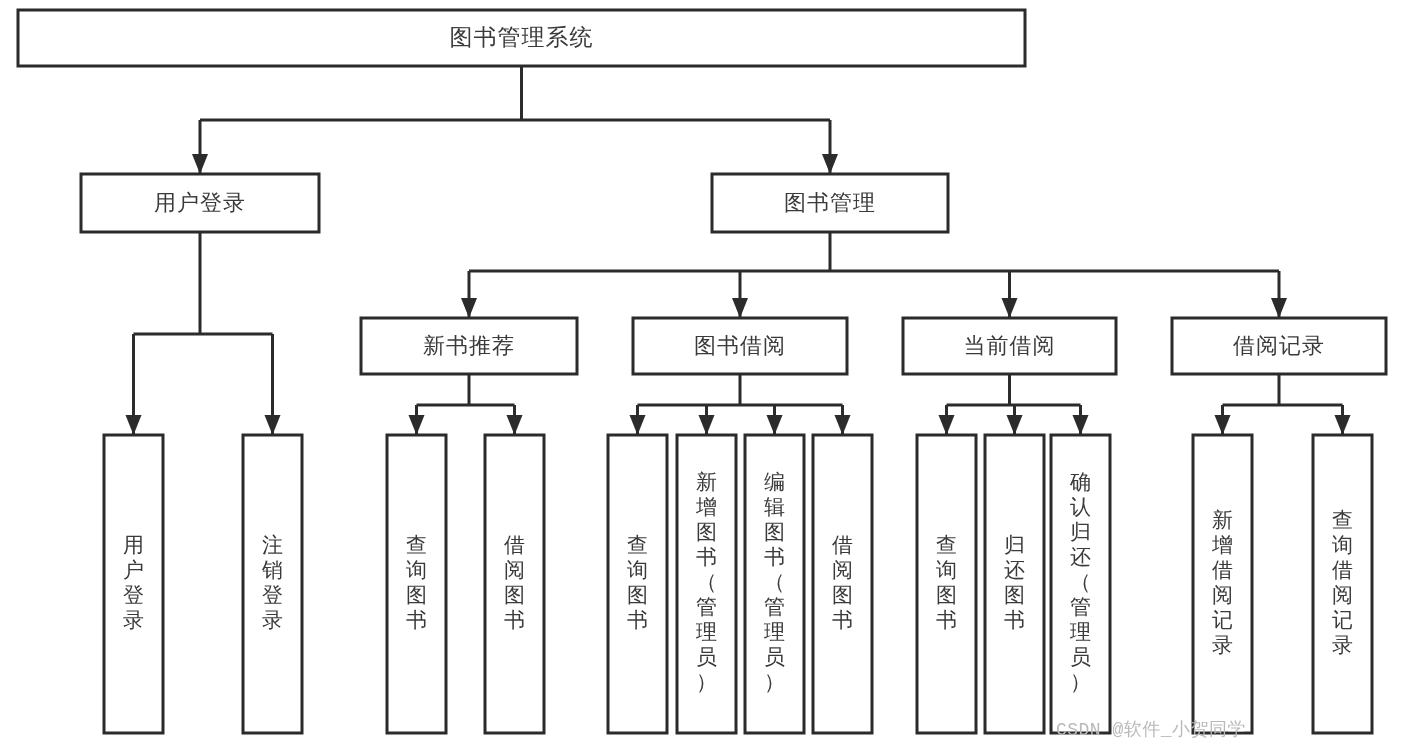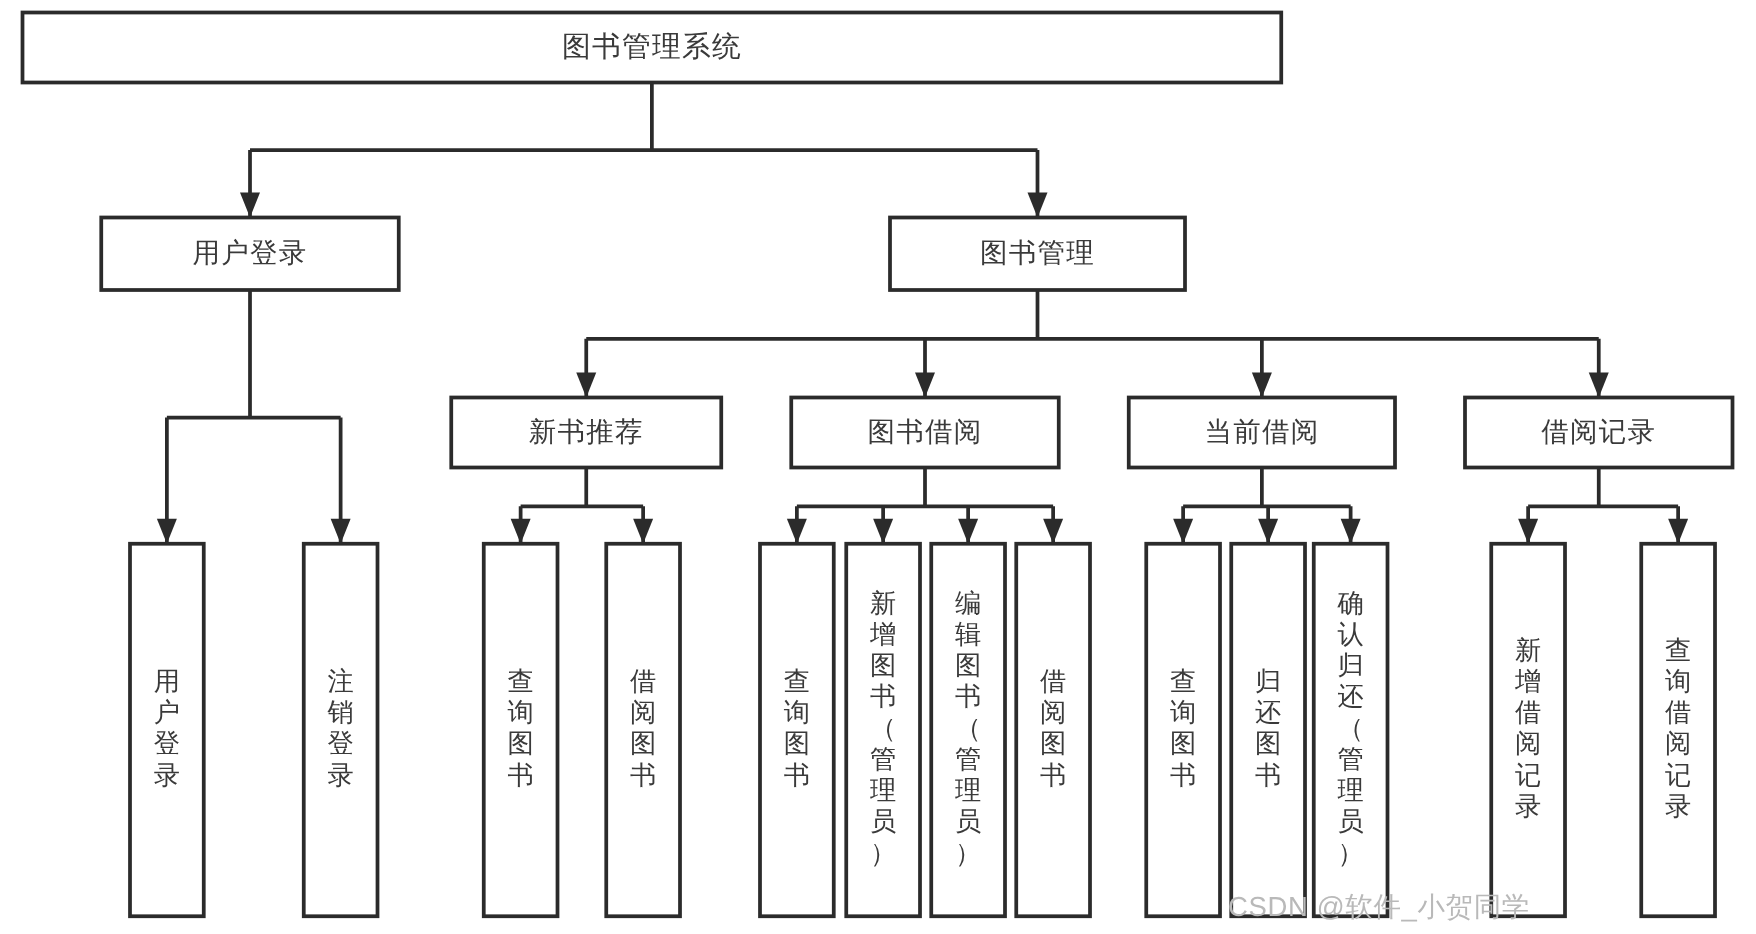--- a/index.html
+++ b/index.html
@@ -50,24 +50,24 @@
     stroke-width: 3;
     fill: none;
     stroke-linecap: butt;
   }
   .arrow-head {
     fill: #2b2b2b;
     stroke: none;
   }
   .watermark {
     position: absolute;
-    right: 24px;
+    right: 2px;
     bottom: 6px;
-    font-family: Liberation Sans, sans-serif;
-    font-size: 22px;
+    font-family: Liberation Mono, monospace;
+    font-size: 18px;
     color: #b9b9b9;
     white-space: nowrap;
     letter-spacing: 0.5px;
     user-select: none;
   }
 </style>
 </head>
 <body>
 
 <div id="diagram-root">

